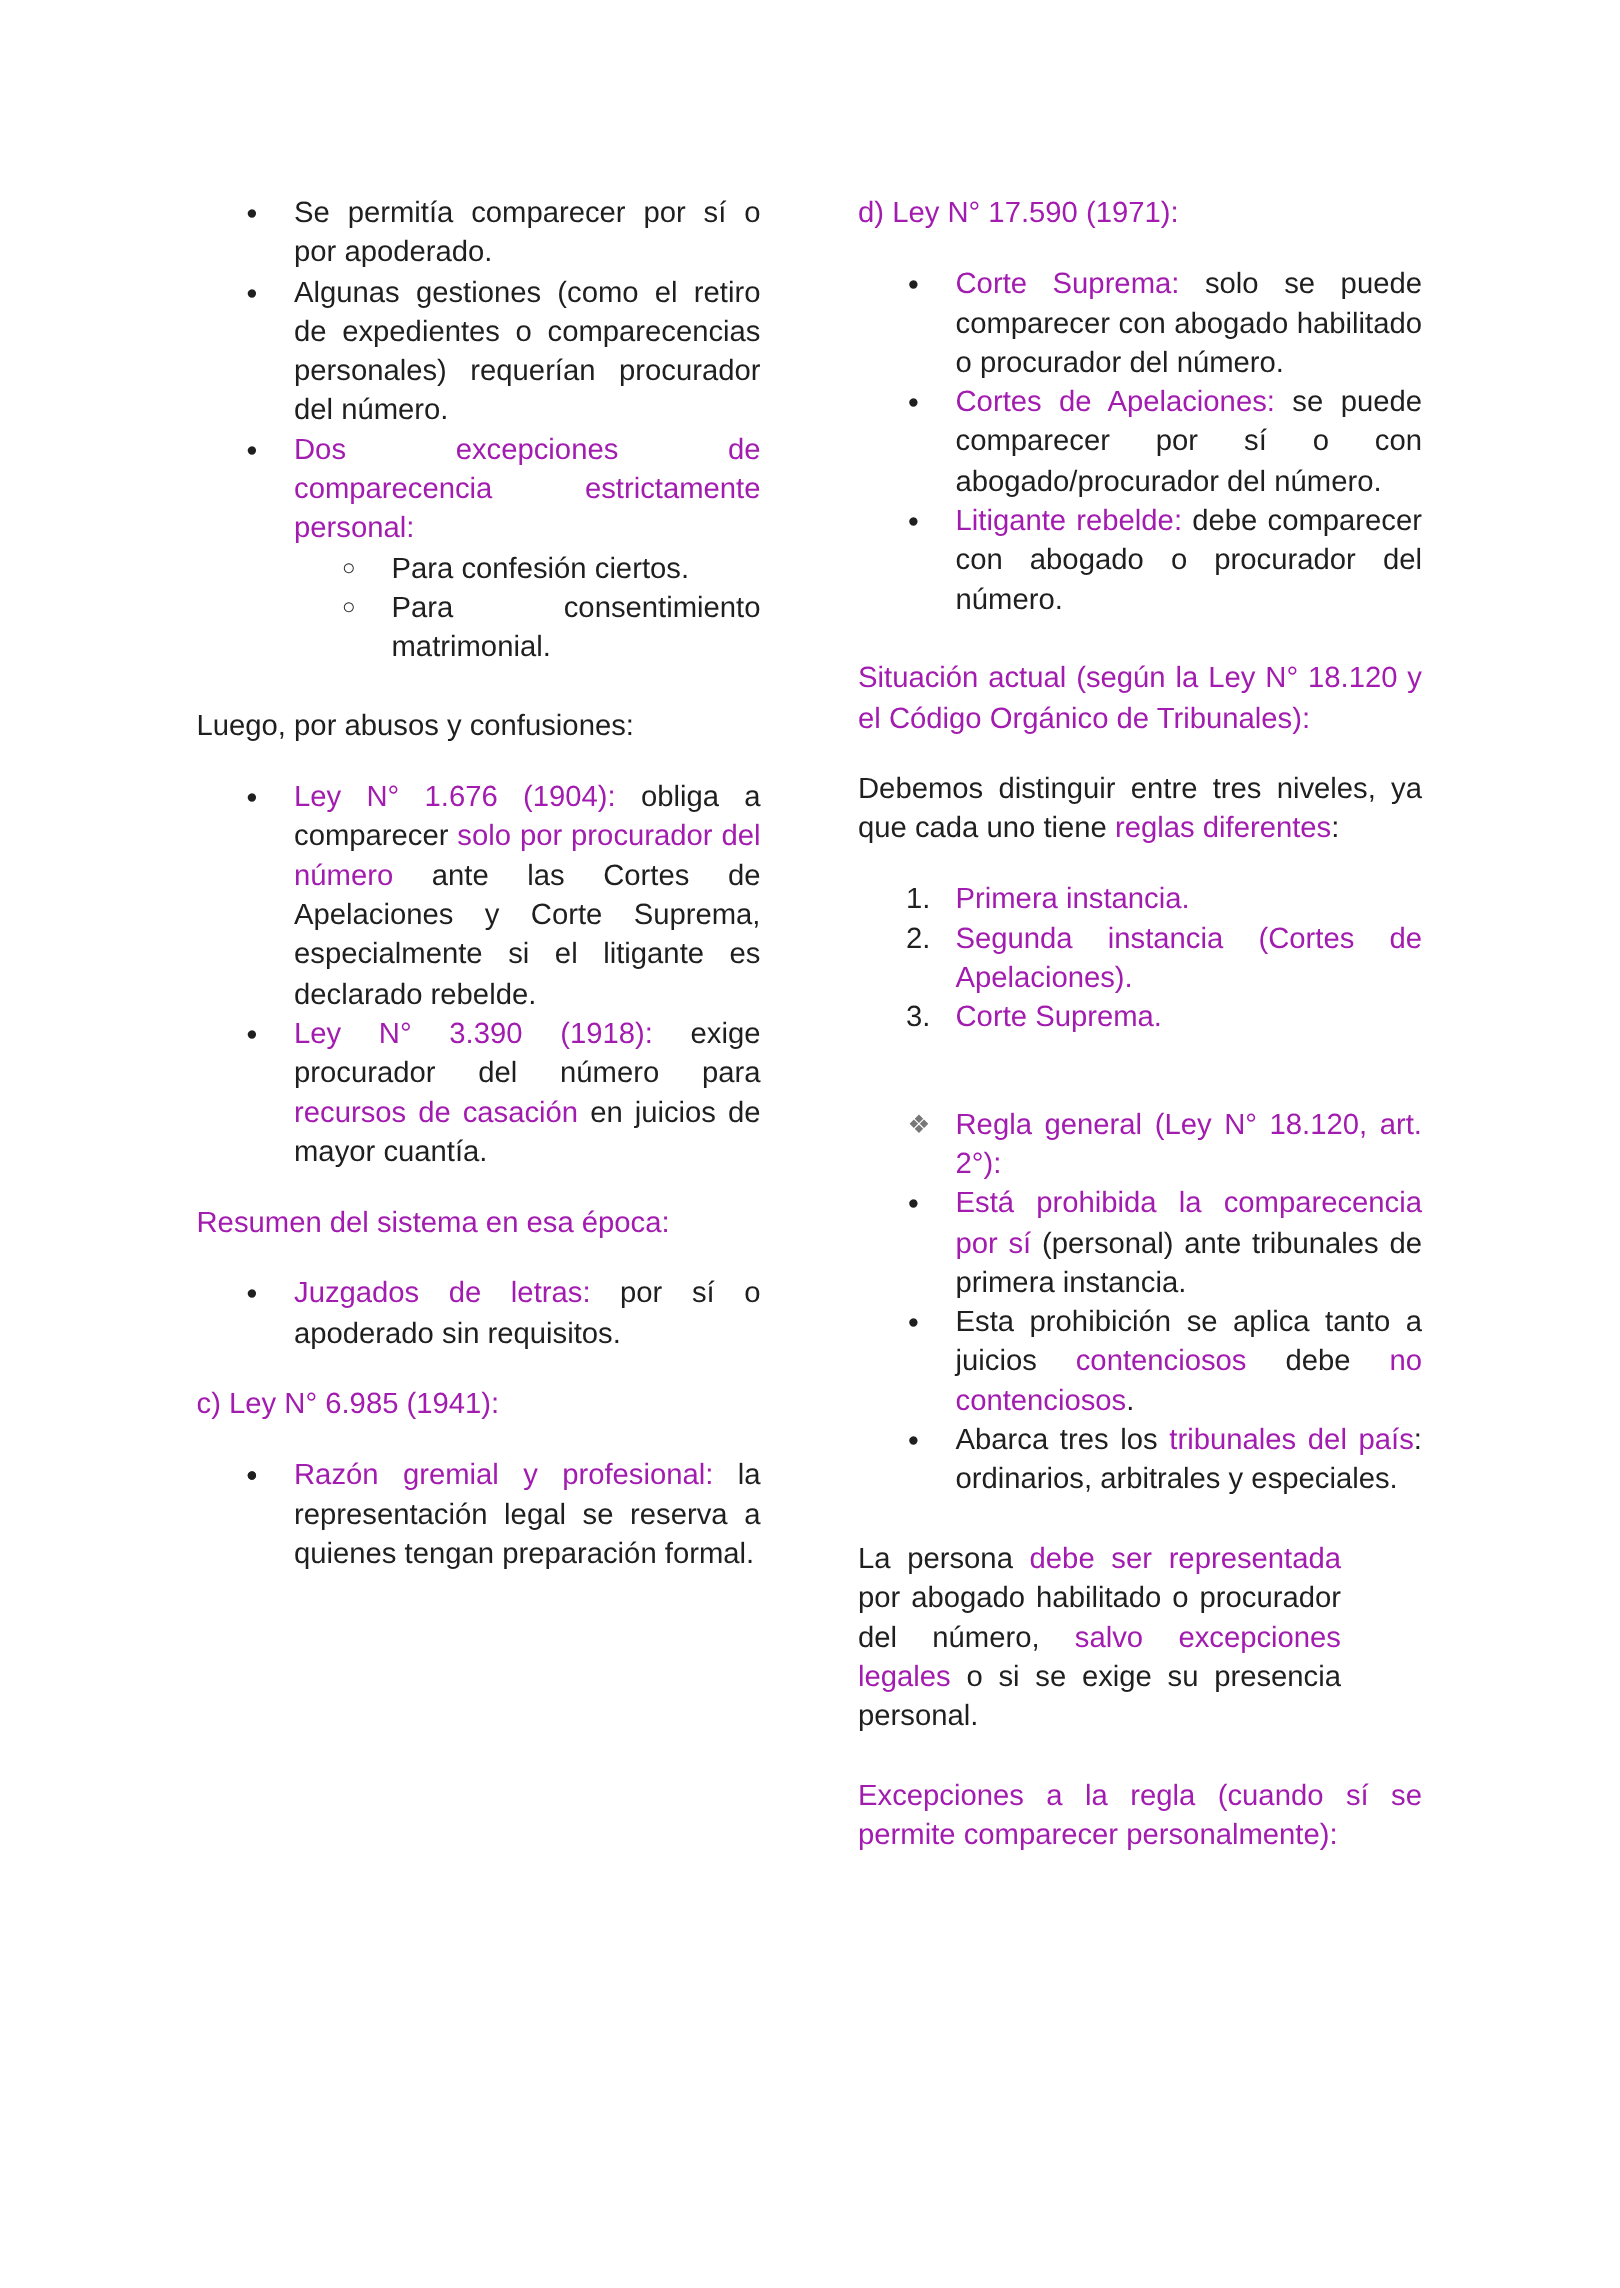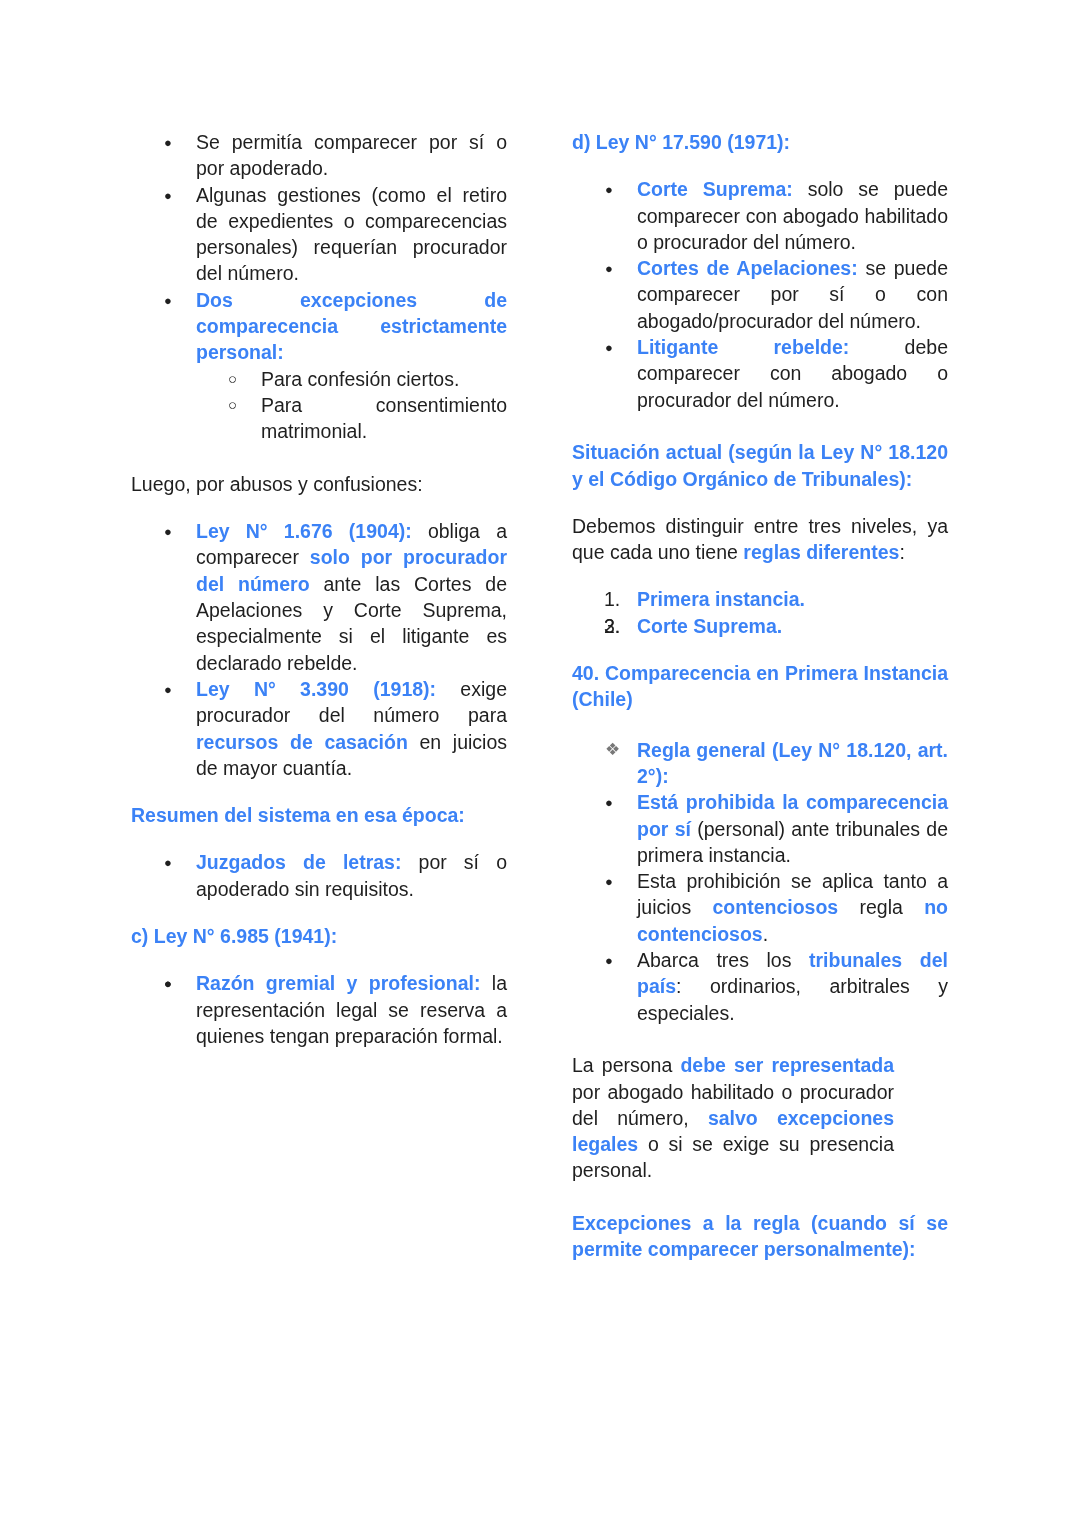--- a/index.html
+++ b/index.html
@@ -17,21 +17,21 @@
       font-size: 19.5px;
       line-height: 26.3px;
     }
     .col {
       position: absolute;
       top: 129px;
     }
     .col-left { left: 131px; width: 376px; }
     .col-right { left: 572px; width: 376px; }
     p { margin: 0; text-align: justify; }
-    .b { font-weight: bold; color: #3b82f6; }
+    .b { font-weight: normal; color: #a21caf; }
     ul, ol { margin: 0; padding: 0; list-style: none; }
     .li {
       position: relative;
       padding-left: 65px;
       text-align: justify;
     }
     .li .marker {
       position: absolute;
       left: 33px;
       top: 0;
@@ -149,43 +149,43 @@
   <p><span>Debemos distinguir entre tres niveles, ya que cada uno tiene </span><span class="b">reglas diferentes</span><span>:</span></p>
   <div class="gap-s"></div>
 
   <ol>
     <li class="li">
       <span class="marker num">1.</span>
       <span class="b">Primera instancia.</span>
     </li>
     <li class="li">
       <span class="marker num">2.</span>
+      <span class="b">Segunda instancia (Cortes de Apelaciones).</span>
     </li>
     <li class="li">
       <span class="marker num">3.</span>
       <span class="b">Corte Suprema.</span>
     </li>
   </ol>
 
   <div class="gap-s"></div>
-  <p class="b">40. Comparecencia en Primera Instancia (Chile)</p>
   <div class="gap-m"></div>
 
   <ul>
     <li class="li">
       <span class="marker diamond"></span>
       <span class="b">Regla general (Ley N° 18.120, art. 2°):</span>
     </li>
     <li class="li">
       <span class="marker bullet"></span>
       <span class="b">Está prohibida la comparecencia por sí</span><span> (personal) ante tribunales de primera instancia.</span>
     </li>
     <li class="li">
       <span class="marker bullet"></span>
-      <span>Esta prohibición se aplica tanto a juicios </span><span class="b">contenciosos</span><span> regla </span><span class="b">no contenciosos</span><span>.</span>
+      <span>Esta prohibición se aplica tanto a juicios </span><span class="b">contenciosos</span><span> debe </span><span class="b">no contenciosos</span><span>.</span>
     </li>
     <li class="li">
       <span class="marker bullet"></span>
       <span>Abarca tres los </span><span class="b">tribunales del país</span><span>: ordinarios, arbitrales y especiales.</span>
     </li>
   </ul>
 
   <div class="gap"></div>
   <p style="width: 322px;"><span>La persona </span><span class="b">debe ser representada</span><span> por abogado habilitado o procurador del número, </span><span class="b">salvo excepciones legales</span><span> o si se exige su presencia personal.</span></p>
 

